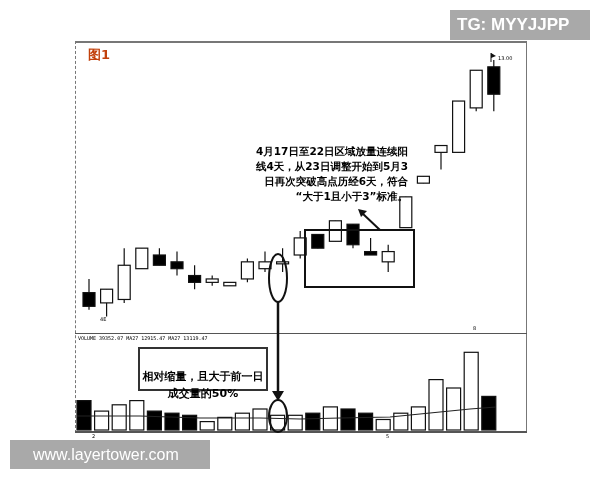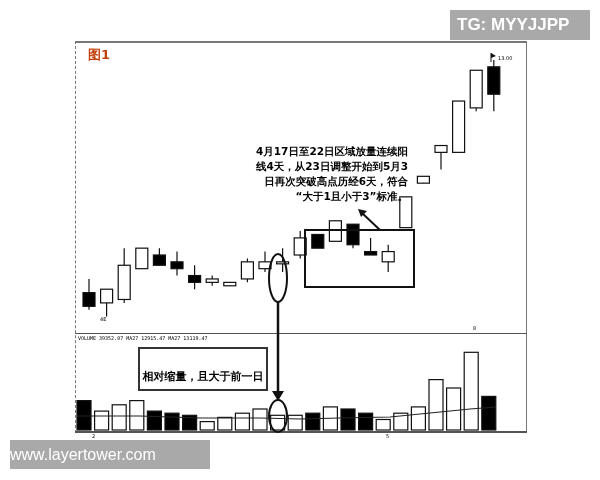--- a/index.html
+++ b/index.html
@@ -4,21 +4,21 @@
 <style>
   html, body { margin:0; padding:0; background:#ffffff; }
   body { width:600px; height:480px; position:relative; overflow:hidden; font-family:"DejaVu Sans", sans-serif; }
   .frame { position:absolute; left:75px; top:41px; width:452px; height:392px; border-top:2px solid #777; border-right:1px solid #777; border-left:1px dashed #777; box-sizing:border-box; }
   .fig-label { position:absolute; left:82px; top:46px; font-size:13px; font-weight:bold; color:#c2410c;margin-left:6px; }
   .divider { position:absolute; left:75px; top:333px; width:452px; height:1px; background:#555; }
   .bottom-axis { position:absolute; left:75px; top:431px; width:452px; height:2px; background:#555; }
   .vol-legend { position:absolute; left:78px; top:335px; font-size:5px; color:#000; letter-spacing:0; white-space:nowrap; font-family:"DejaVu Sans Mono", monospace; }
   .wm { position:absolute; background:#a9a9a9; color:#fff; font-family:"Liberation Sans", sans-serif; }
   .wm-tg { left:450px; top:10px; width:140px; height:30px; line-height:30px; font-size:17px; padding-left:7px; box-sizing:border-box;font-weight:bold; }
-  .wm-url { left:10px; top:440px; width:200px; height:29px; line-height:29px; font-size:16px; padding-left:0; box-sizing:border-box; }
+  .wm-url { left:10px; top:440px; width:200px; height:29px; line-height:29px; font-size:16px; padding-left:23px; box-sizing:border-box; }
   svg.chart { position:absolute; left:0; top:0; }
   .ann1 { position:absolute; left:256px; top:144px; font-size:10.5px; font-weight:bold; line-height:15px; color:#000; white-space:pre;text-align:right; }
   .ann2 { position:absolute; left:138px; top:347px; width:130px; height:44px; border:2px solid #333; background:#fff; box-sizing:border-box; font-size:11px; font-weight:bold; text-align:center; line-height:17px; padding-top:19px; color:#000; }
   .price-label { position:absolute; left:498px; top:55px; font-size:5px; color:#000; }
   .low-label { position:absolute; left:100px; top:316px; font-size:5px; color:#000; }
   .x-tick { position:absolute; font-size:5px; color:#000; }
 </style>
 </head>
 <body>
 
@@ -131,15 +131,16 @@
   <polygon points="491,53 496,56 491,58" fill="#111"></polygon>
 </svg>
 
 <div class="ann1">4月17日至22日区域放量连续阳
 线4天，从23日调整开始到5月3
 日再次突破高点历经6天，符合
 “大于1且小于3”标准。</div>
 
 <div class="ann2">
   <div>相对缩量，且大于前一日</div>
+  <div>成交量的50%</div>
 </div>
 
 <div class="wm wm-url">www.layertower.com</div>
 
 </body></html>

